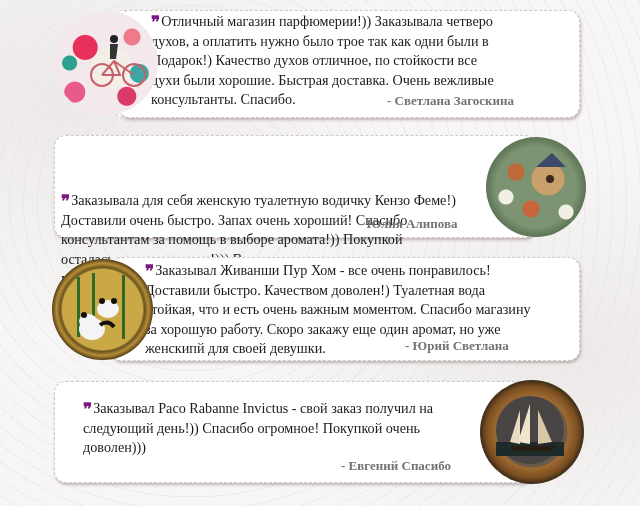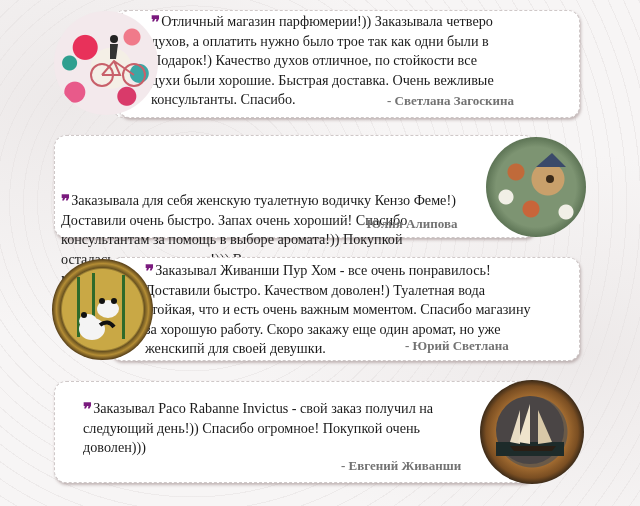--- a/index.html
+++ b/index.html
@@ -121,21 +121,21 @@
     <ellipse cx="36" cy="62" rx="9" ry="7" fill="#f4f4f4"></ellipse>
     <circle cx="32" cy="56" r="3" fill="#111"></circle>
     <path d="M48 66 q8 -6 14 2" stroke="#111" stroke-width="4" fill="none"></path>
   </svg>
 </div>
 
 <div class="card" style="left:54px; top:381px; width:480px; height:102px;">
   <div class="text" style="left:28px; top:16px; width:450px;"><span class="quote">❞</span><span>Заказывал Paco Rabanne Invictus - свой заказ получил на
 следующий день!)) Спасибо огромное! Покупкой очень
 доволен)))</span></div>
-  <div class="author" style="left:286px; top:76px;">- Евгений Живанши</div>
+  <div class="author" style="left:286px; top:76px;">- Евгений Спасибо</div>
 </div>
 <div class="avatar" style="left:480px; top:380px; width:104px; height:104px; background:
   radial-gradient(circle at 50% 50%, #6a5a48 0 35px, #a06a30 36px, #7a4e22 46px, #3b2a18 52px);">
   <svg width="104" height="104" viewBox="0 0 104 104">
     <circle cx="50" cy="50" r="34" fill="#4a4545"></circle>
     <rect x="16" y="62" width="68" height="14" fill="#1d2b2a"></rect>
     <path d="M30 66 L76 66 L72 71 L34 71 Z" fill="#2a1e14"></path>
     <path d="M40 64 L40 30 L30 62 Z" fill="#e8dcc4"></path>
     <path d="M50 64 L50 24 L38 62 Z" fill="#efe4cc"></path>
     <path d="M58 64 L58 30 L72 62 Z" fill="#d8c8a8"></path>

